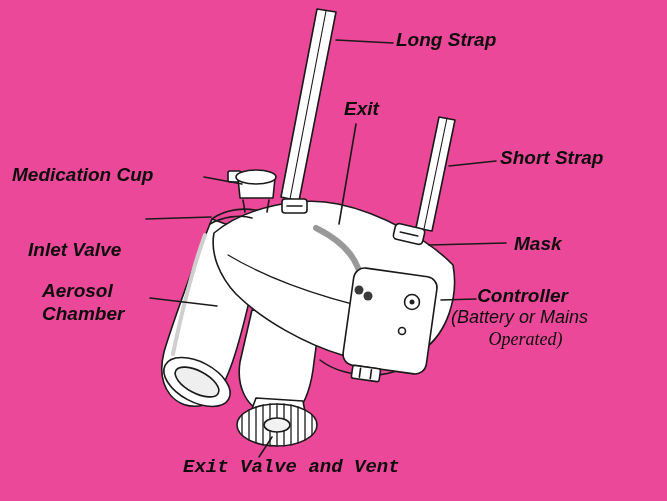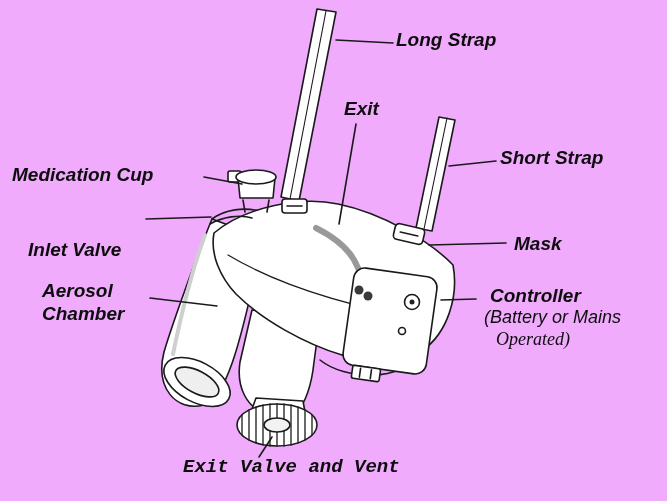--- a/index.html
+++ b/index.html
@@ -1,20 +1,20 @@
 <!DOCTYPE html>
 <html><head>
 <meta charset="utf-8">
 <style>
   html, body { margin: 0; padding: 0; background: #ffffff; }
   .stage {
     position: relative;
     width: 667px;
     height: 501px;
-    background: #f0abfc;
+    background: #ec4899;
     font-family: "Liberation Sans", sans-serif;
     overflow: hidden;
   }
   .stage svg { position: absolute; left: 0; top: 0; }
   .label {
     position: absolute;
     font-weight: bold;
     font-style: italic;
     font-size: 19px;
     color: #0d0d0d;
@@ -148,21 +148,21 @@
 
   <div class="label" style="left:28px; top:205px;margin-top:33px;">Inlet Valve</div>
 
   <div class="label" style="left:514px; top:232px;">Mask</div>
 
   <div class="label center" style="left:42px; top:279px; width:112px;">
     <span>Aerosol</span><br>
     <span>Chamber</span>
   </div>
 
-  <div class="label" style="left:484px; top:284px;">
+  <div class="label" style="left:451px; top:284px;text-align:center;">
     <span style="padding-left:6px;">Controller</span>
     <span class="sub">(Battery or Mains</span>
     <span class="sub indent">Operated)</span>
   </div>
 
   <div class="label" style="left:183px; top:456px;font-family:Liberation Mono, monospace;">Exit Valve and Vent</div>
 
 </div>
 
 </body></html>

